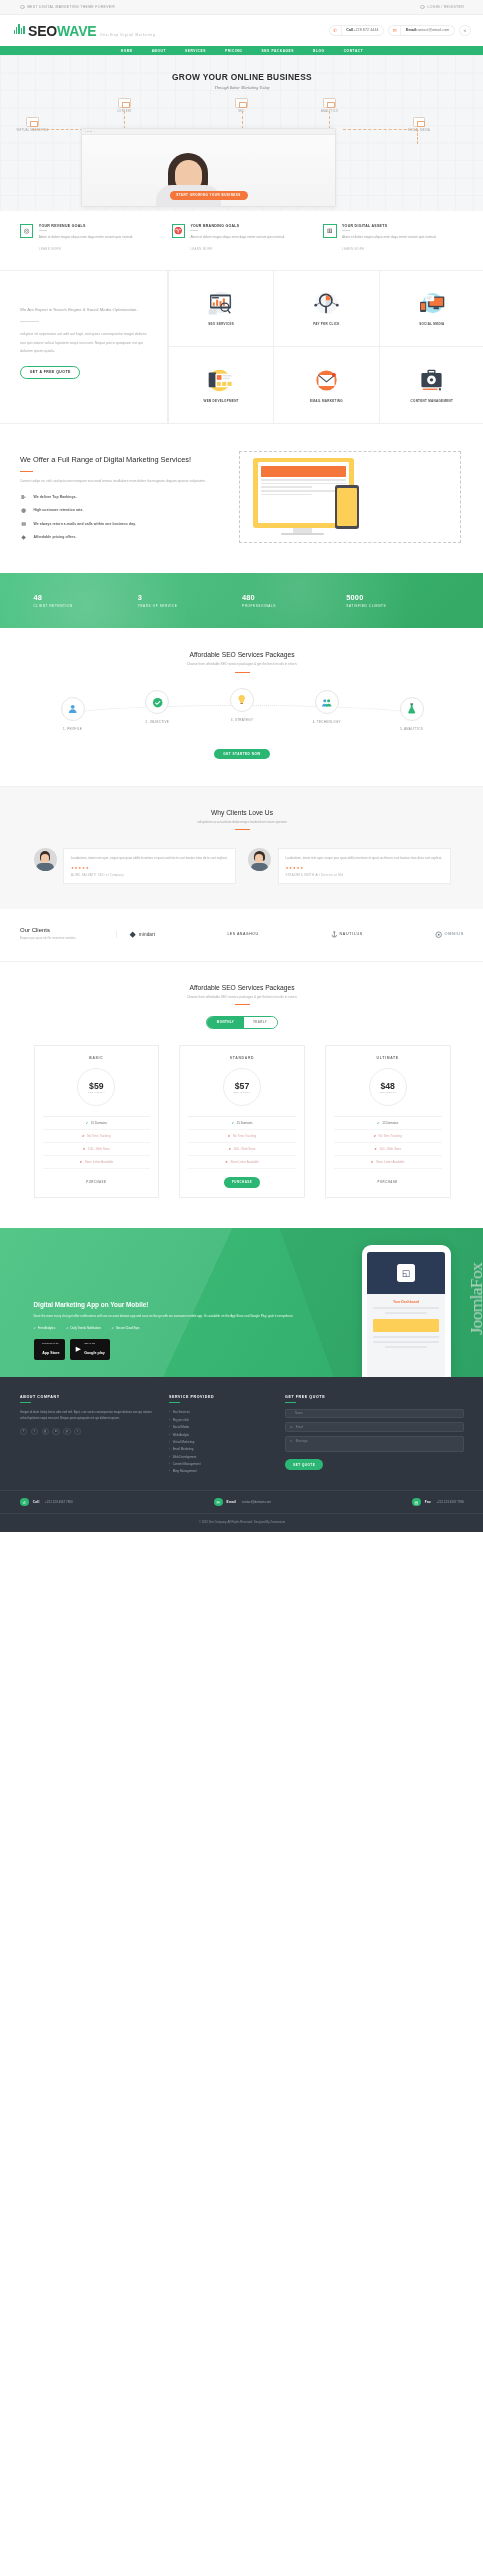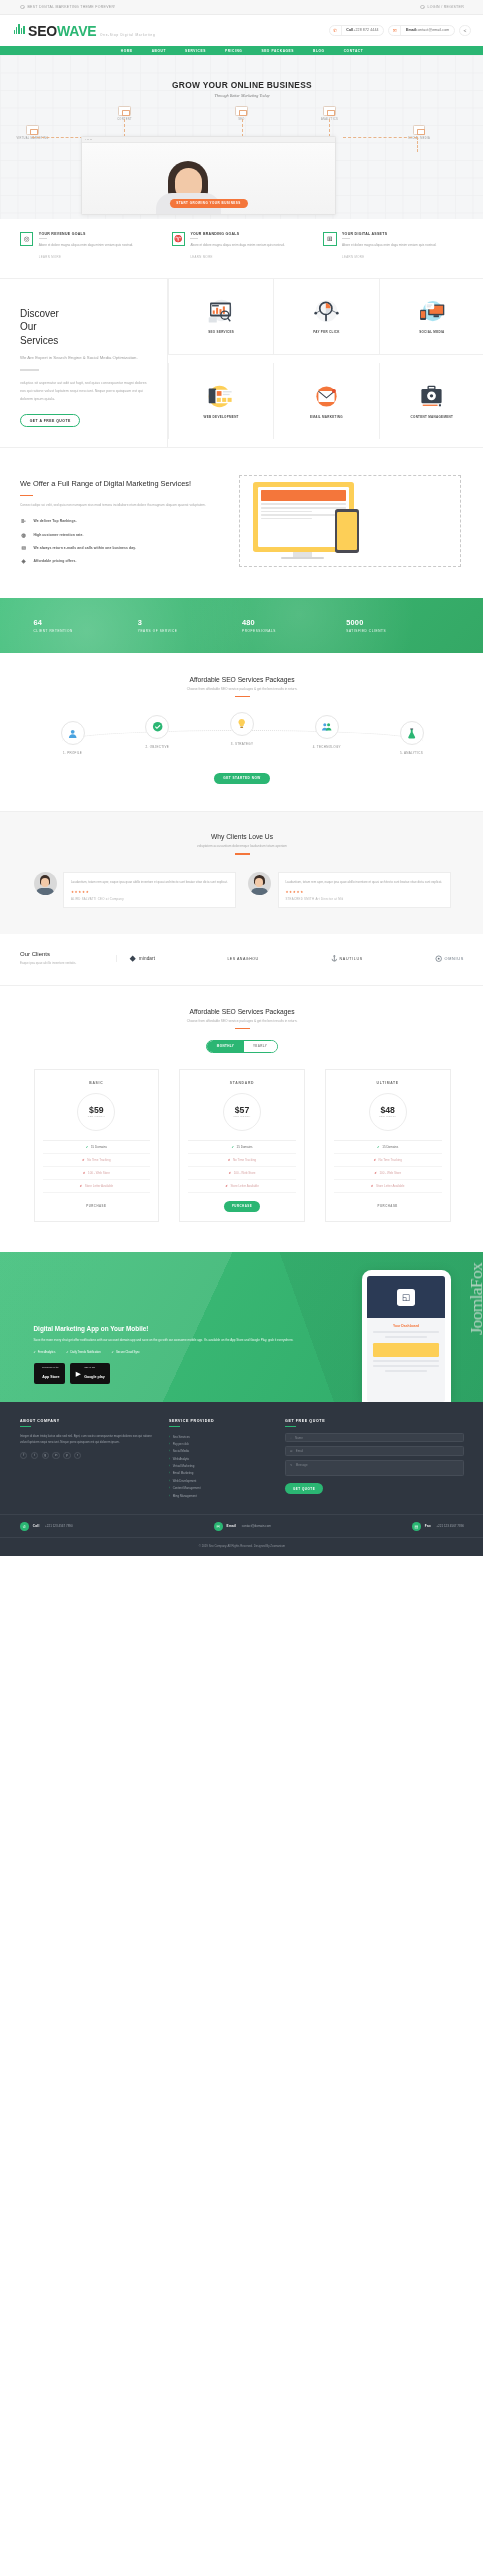--- a/index.html
+++ b/index.html
@@ -34,21 +34,21 @@
   .pill .tx { padding:0 4.7px; font-size:3.6px; color:#6d6d6d; letter-spacing:0.1px; }
   .pill .tx b { color:#3a3a3a; font-weight:bold; }
   .share { width:11.4px; height:11.4px; border:0.7px solid #ededed; border-radius:50%; display:flex; align-items:center; justify-content:center; font-size:4px; color:#8a8a8a; }
 
   
   .nav { background:#2bb673; height:9.4px; display:flex; align-items:center; }
   .nav .wrap { display:flex; justify-content:center; gap:19px; }
   .nav a { color:#fff; font-size:3.2px; font-weight:bold; letter-spacing:0.6px; text-decoration:none; }
 
   
-  .hero { background:#f5f6f7; padding:25px 0 0; position:relative; overflow:hidden; }
+  .hero { background:#f5f6f7; padding:17px 0 0; position:relative; overflow:hidden; }
   .hero:before{content:"";position:absolute;inset:0;
     background-image:linear-gradient(#e9eaec 0.7px,transparent 0.7px),linear-gradient(90deg,#e9eaec 0.7px,transparent 0.7px);
     background-size:17.5px 17.5px; opacity:.5;}
   .hero-inner { position:relative; }
   .hero h1 { text-align:center; font-size:8.4px; font-weight:bold; color:#2b2b2b; letter-spacing:0.3px; }
   .hero .sub { text-align:center; font-family:"Liberation Serif", serif; font-style:italic; font-size:4.2px; color:#7d7d7d; margin-top:2.7px; }
 
   .diagram { position:relative; height:113px; margin-top:8px; }
   .node { position:absolute; font-size:2.6px; color:#9a9a9a; letter-spacing:0.3px; text-align:center; }
   .node .box { width:12.8px; height:10px; border:0.7px solid #e2cfc0; border-radius:1.3px; background:#fff; margin:0 auto 2px; position:relative; }
@@ -371,25 +371,20 @@
         <div class="rule"></div>
         <p>Abore et dolore magna aliqua enim daga minim veniam quis nostrud.</p>
         <span class="more">LEARN MORE</span>
       </div>
     </div>
   </div>
 </div>
 
 <div class="services">
   <div class="svc-left">
-    <h2>
-      <span>Discover</span><br>
-      <span>Our</span><br>
-      <span>Services</span>
-    </h2>
     <div class="lead">We Are Expert in Search Engine &amp; Social Media Optimization.</div>
     <div class="rule"></div>
     <p class="body">voluptas sit aspernatur aut odit aut fugit, sed quias consequuntur magni dolores eos qui ratione volust luptatem sequi nesciunt. Neque porro quisquam est qui dolorem ipsum quiala.</p>
     <span class="btn-quote">GET A FREE QUOTE</span>
   </div>
   <div class="svc-grid">
     <div class="svc-cell">
       <div class="art">
         <svg viewBox="0 0 46 40" width="31" height="27">
           <circle cx="23" cy="17" r="16" fill="#eef0f2"></circle>
@@ -524,21 +519,21 @@
       <div class="phone">
           <div class="ps"></div>
         </div>
     </div>
   </div>
 </div>
 
 <div class="counters">
   <div class="wrap">
     <div class="cnt">
-      <div class="num">64</div>
+      <div class="num">48</div>
       <div class="lbl">CLIENT RETENTION</div>
     </div>
     <div class="cnt">
       <div class="num">3</div>
       <div class="lbl">YEARS OF SERVICE</div>
     </div>
     <div class="cnt">
       <div class="num">480</div>
       <div class="lbl">PROFESSIONALS</div>
     </div>

